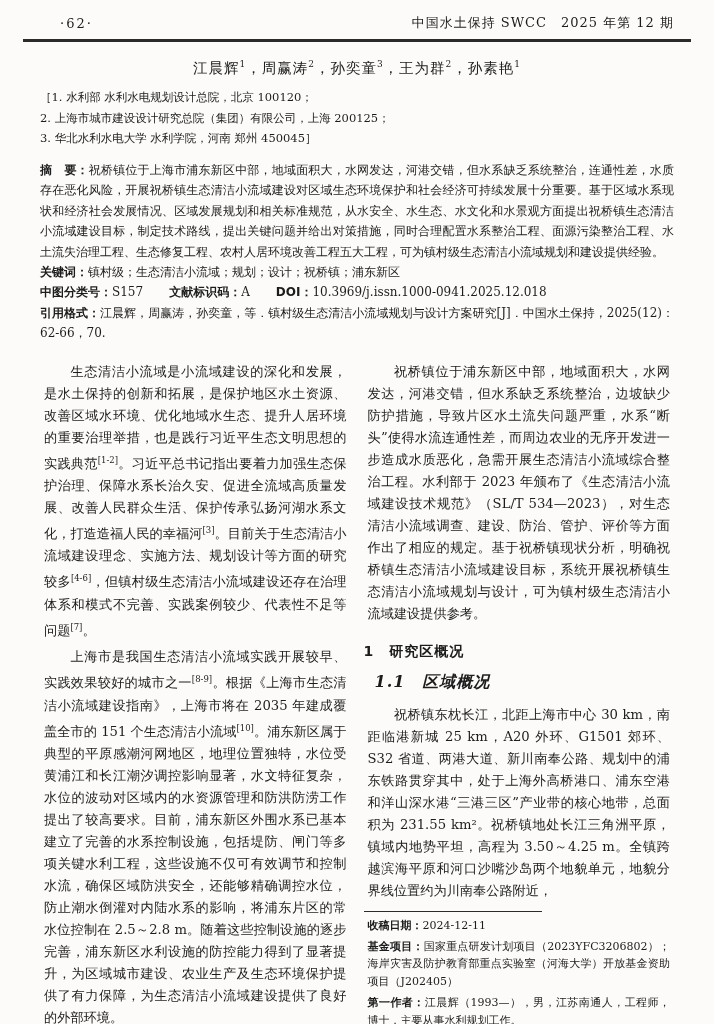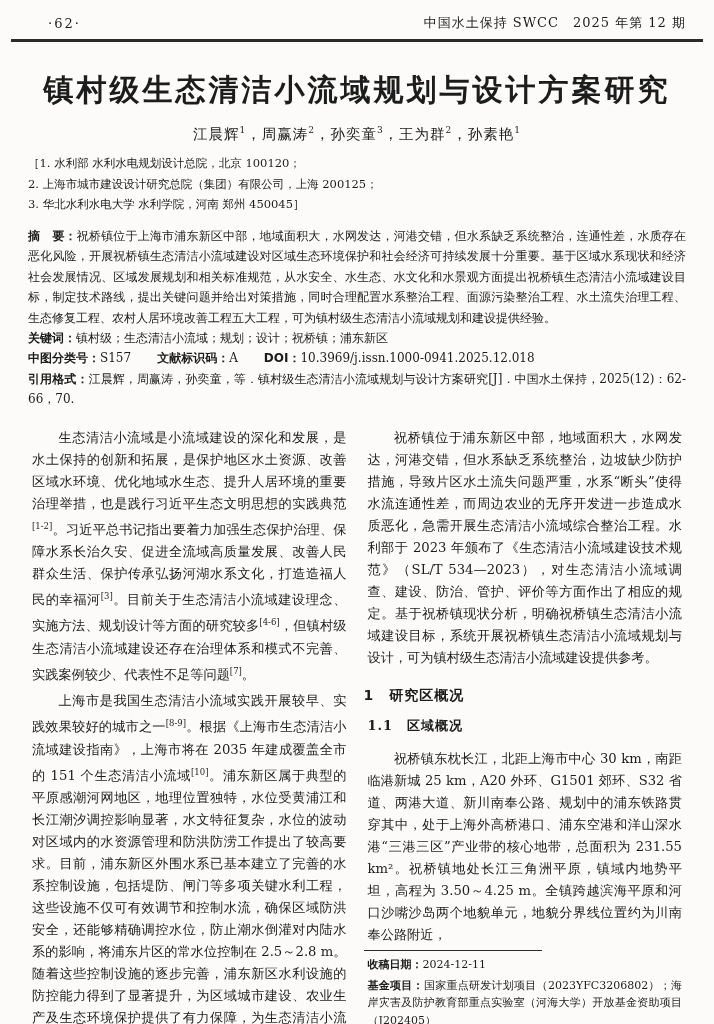--- a/index.html
+++ b/index.html
@@ -3,21 +3,21 @@
 <meta charset="utf-8">
 <style>
   html, body { margin:0; padding:0; background:#e8e8e6; }
   .page {
     position:relative;
     width:714px; height:1024px;
     margin:0 auto;
     background:#fcfbf9;
     color:#1c1c1c;
     box-sizing:border-box;
-    padding:14px 28px 8px;
+    padding:14px 40px 8px;
     display:flex; flex-direction:column;
     overflow:hidden;
     font-family:"DejaVu Serif","Liberation Serif",serif;
   }
   
   .hdr { position:relative; height:20px; font-size:13px; }
   .pageno { position:absolute; left:20px; top:2px; letter-spacing:2px; }
   .jtitle { display:block; text-align:right; letter-spacing:1px; }
   .rule { margin:7px -17px 0; height:3px; border-top:2px solid #2b2b2b; border-bottom:1px solid #2b2b2b; }
   
@@ -40,38 +40,37 @@
     font-size:13.2px; line-height:22px; text-align:justify;
   }
   .col { width:322.5px; min-width:0; }
   .col-right { display:flex; flex-direction:column; }
   .para { margin:4px; text-indent:2em; }
   .para sup { font-size:8.5px; }
   .h1 {
     margin:11px 0 9px; font-size:14px; font-weight:700; text-indent:0;
     font-family:"DejaVu Sans","Liberation Sans",sans-serif; letter-spacing:1px;
   }
-  .h2 { margin:0 4px 7px; font-size:13px; font-weight:600; text-indent:0; letter-spacing:1px; }
+  .h2 { margin:0 11px 7px; font-size:16px; font-weight:600; text-indent:0; letter-spacing:1px;font-style:italic; }
   
   .footnote { margin-top:auto; font-size:11px; line-height:1.58; }
   .fn-sep { width:178px; border-top:1.4px solid #2b2b2b; margin-bottom:5px; }
   .footnote p { margin:4px; text-align:justify; }
 </style>
 </head>
 <body>
 
 <div class="page">
 
   <div class="hdr">
     <span class="pageno">·62·</span>
     <span class="jtitle">中国水土保持 SWCC　2025 年第 12 期</span>
   </div>
   <div class="rule"></div>
 
-  <h1 class="title">镇村级生态清洁小流域规划与设计方案研究</h1>
 
   <div class="authors">江晨辉<sup>1</sup>，周赢涛<sup>2</sup>，孙奕童<sup>3</sup>，王为群<sup>2</sup>，孙素艳<sup>1</sup></div>
 
   <div class="affil">
     <div>［1. 水利部 水利水电规划设计总院，北京 100120；</div>
     <div>2. 上海市城市建设设计研究总院（集团）有限公司，上海 200125；</div>
     <div>3. 华北水利水电大学 水利学院，河南 郑州 450045］</div>
   </div>
 
   <div class="meta">

